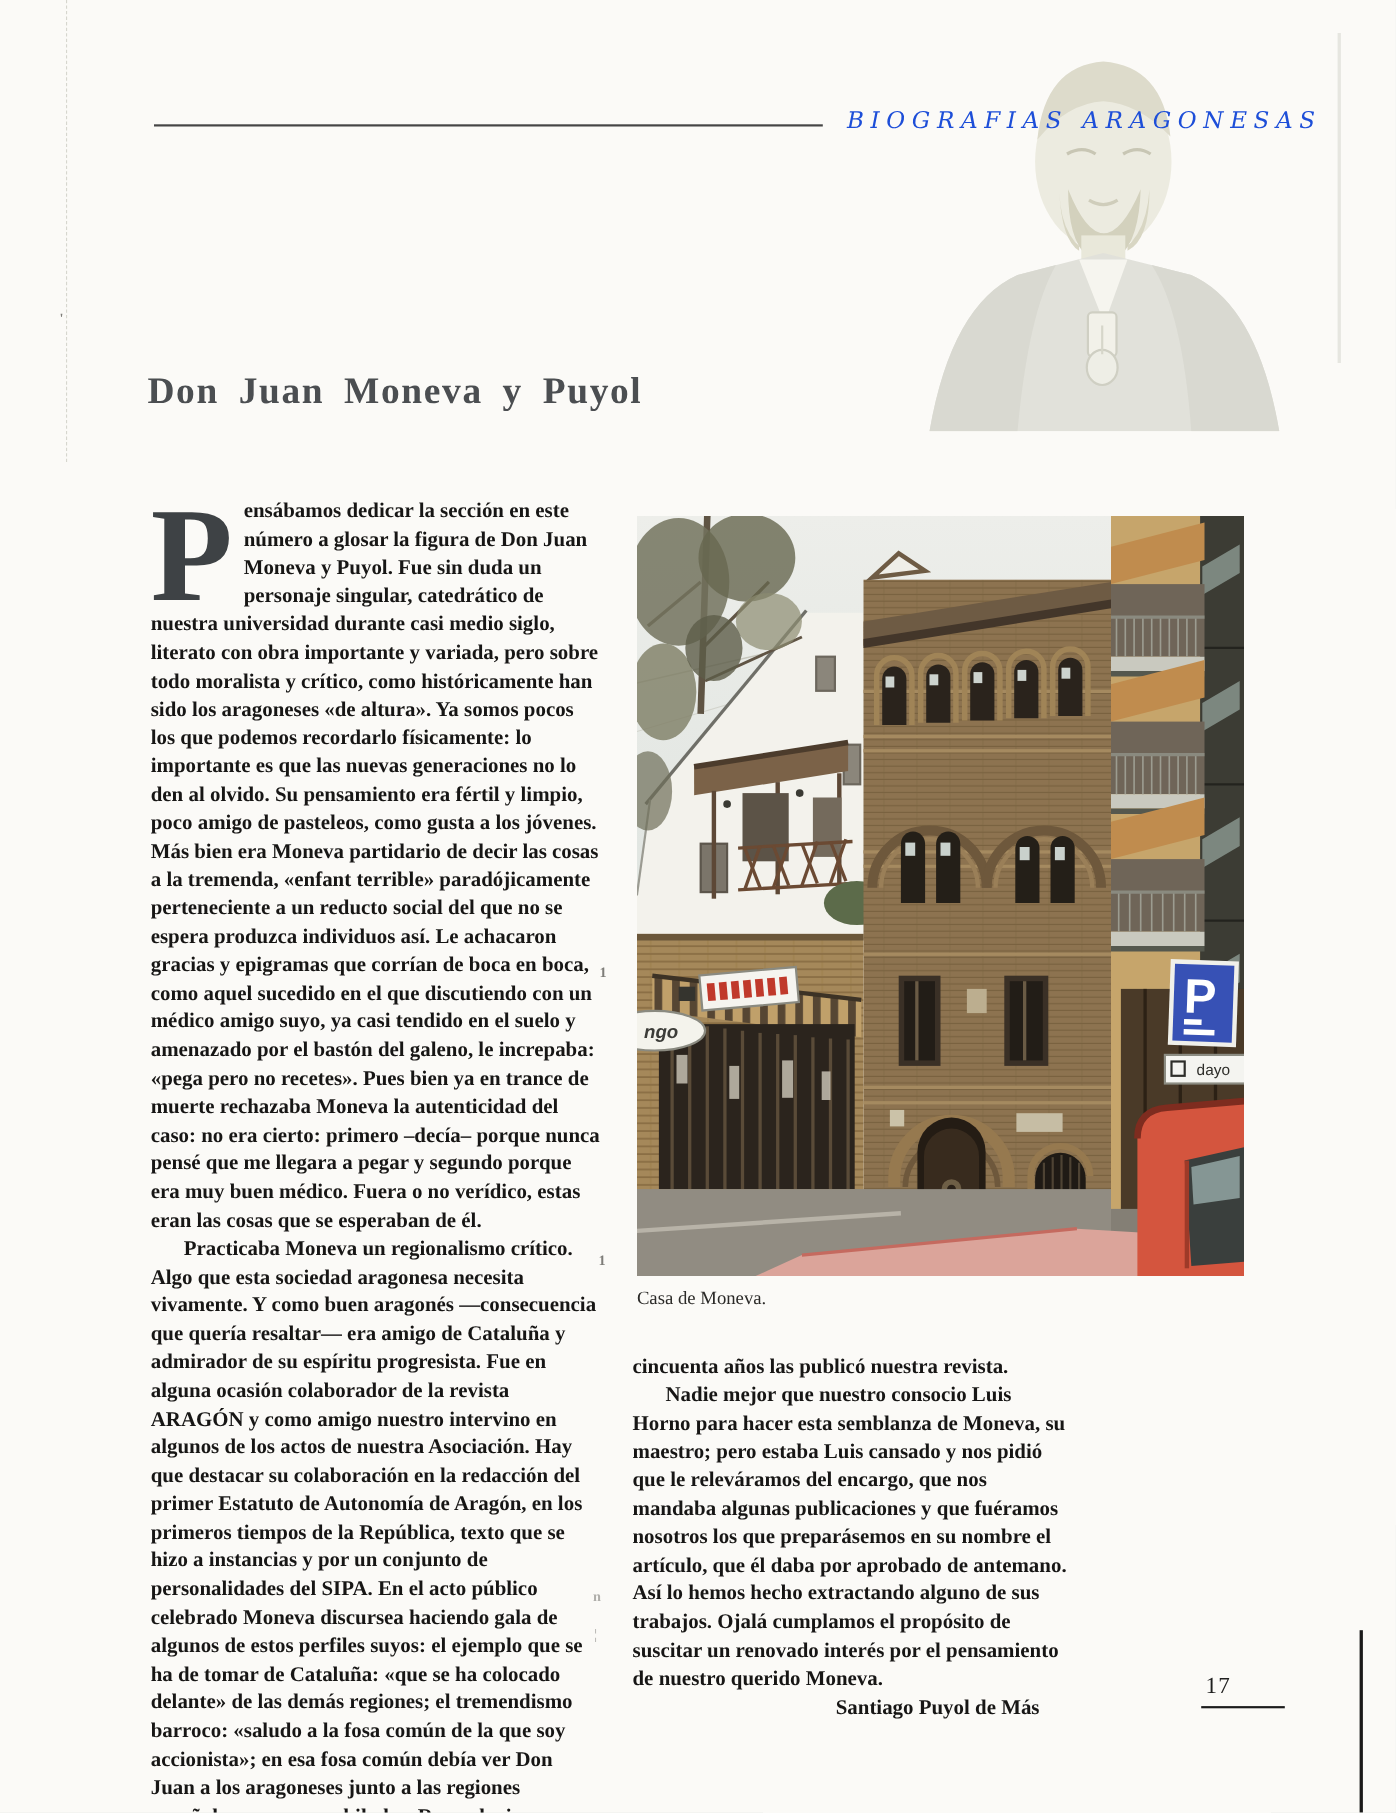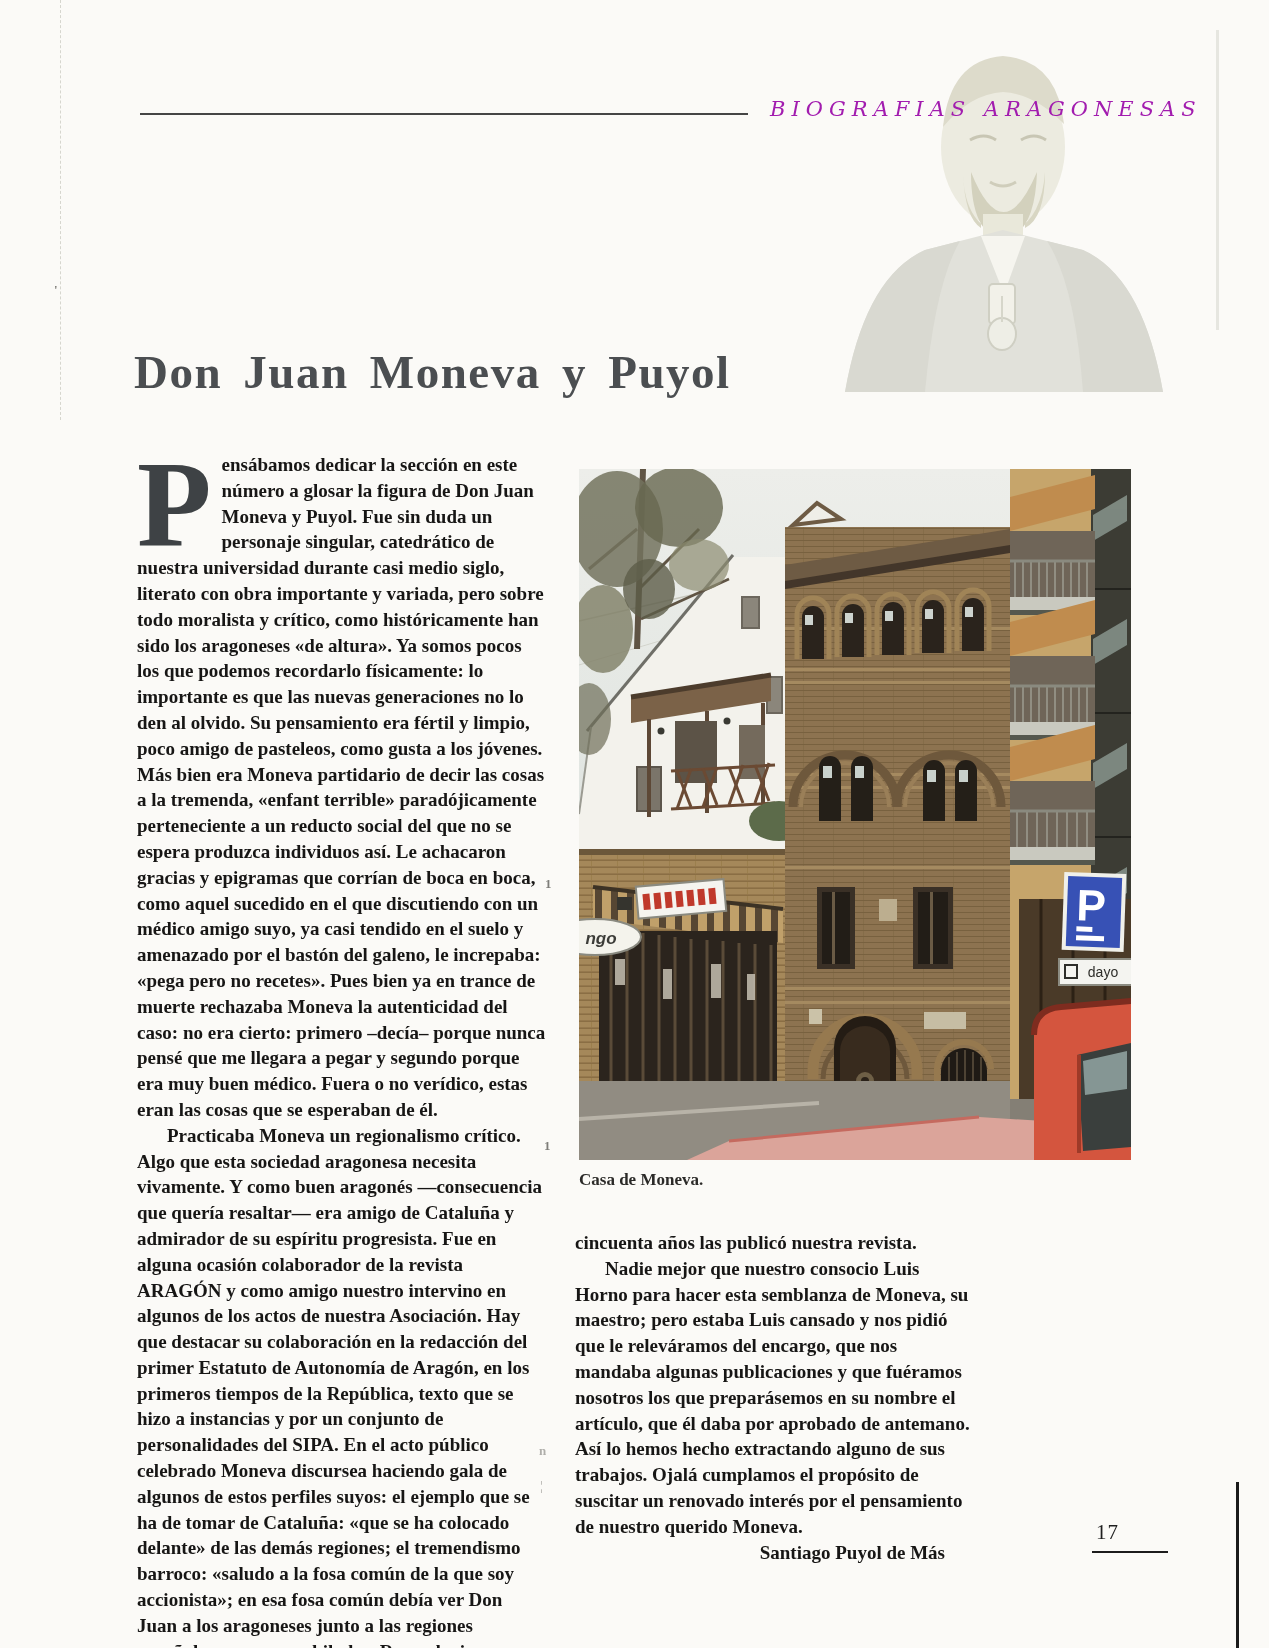--- a/index.html
+++ b/index.html
@@ -2,42 +2,42 @@
 <html><head>
 <meta charset="utf-8">
 <style>
   html,body{margin:0;padding:0;background:#e9e9e6;}
   #page{position:relative;width:1269px;height:1648px;margin:0 auto;background:#fbfaf7;overflow:hidden;
         font-family:"Liberation Serif",serif;}
 
   
   .rule{position:absolute;left:140px;top:113px;width:608px;height:2px;background:#454545;}
   .section-label{position:absolute;left:770px;top:97px;font-family:"DejaVu Serif",serif;
-      font-style:italic;font-size:21px;letter-spacing:6px;color:#a21caf;white-space:nowrap;}
+      font-style:italic;font-size:21px;letter-spacing:6px;color:#1d4ed8;white-space:nowrap;}
 
   
   .portrait{position:absolute;left:785px;top:22px;width:420px;height:370px;}
   .scan-streak{position:absolute;left:1216px;top:30px;width:3px;height:300px;background:#e6e6e0;}
 
   
-  .title{position:absolute;left:134px;top:314px;width:720px;font-size:47px;font-weight:bold;
+  .title{position:absolute;left:134px;top:314px;width:720px;font-size:34px;font-weight:bold;
       letter-spacing:1.5px;word-spacing:8px;color:#4b4e51;white-space:nowrap;}
 
   
   .col{position:absolute;font-size:19px;font-weight:bold;color:#171615;line-height:25.8px;text-align:left;}
   .col p{margin:0;}
   .left-col{left:137px;top:452px;width:409px;}
   .right-col{left:575px;top:1230px;width:398px;}
   .indent{text-indent:30px;}
   .dropcap{float:left;font-size:122px;line-height:98px;padding:4px 10px 0 0;color:#3e4245;font-weight:bold;}
   .signature{margin-top:4px;text-align:right;padding-right:28px;}
 
   
   .photo{position:absolute;left:579px;top:469px;width:552px;height:691px;}
-  .caption{position:absolute;left:579px;top:1170px;font-size:17px;color:#2b2a28;font-weight:bold;}
+  .caption{position:absolute;left:579px;top:1170px;font-size:17px;color:#2b2a28;font-weight:normal;}
 
   
   .page-number{position:absolute;left:1096px;top:1520px;font-size:21px;color:#1f1f1f;letter-spacing:1px;text-align:center;}
   .page-number-rule{position:absolute;left:1092px;top:1551px;width:76px;height:2px;background:#1c1c1c;}
   .edge-line{position:absolute;left:1236px;top:1482px;width:3px;height:166px;background:#1a1a1a;}
 
   
   .margin-dash{position:absolute;left:60px;top:0;width:1px;height:420px;border-left:1px dashed #d6d6ce;}
   .artifact{position:absolute;color:#55544f;font-size:13px;font-weight:bold;opacity:.75;}
 </style>

